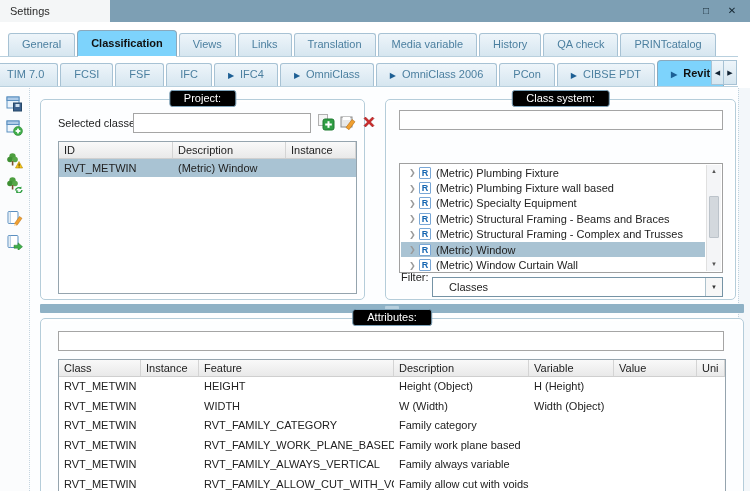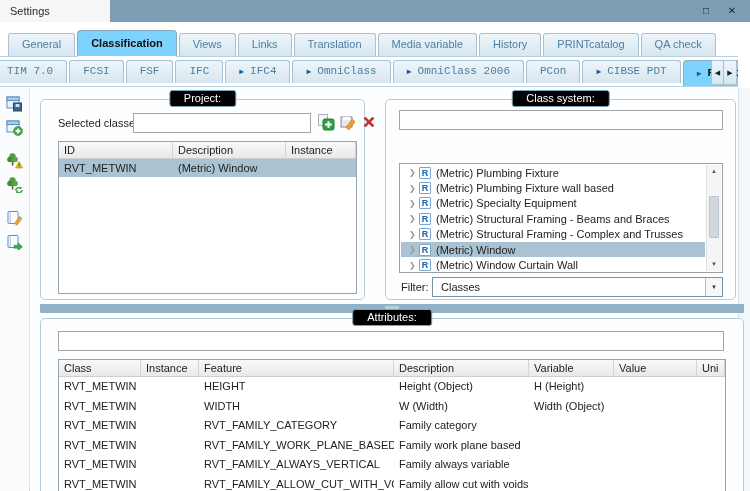--- a/index.html
+++ b/index.html
@@ -10,21 +10,21 @@
     box-shadow:0 0 0 1px #8ba4b4;
   }
   
   .titlebar { position:absolute; top:0; left:0; right:0; height:22px; background:#7d9fb4; display:flex; align-items:stretch; }
   .title-tab { width:110px; background:#f4f6f7; color:#2b2b2b; line-height:22px; padding-left:10px; font-size:11px; }
   .titlebar-fill { flex:1; }
   .win-btns { display:flex; align-items:center; gap:10px; padding-right:10px; }
   .win-btn { width:16px; height:16px; line-height:16px; text-align:center; color:#132530; font-size:10px; cursor:default; }
   
   .tabs1 { position:absolute; top:30px; left:0; width:738px; height:27px; display:flex; align-items:flex-end; gap:2px; padding-left:8px; border-bottom:1px solid #b9d0de; }
-  .tabs2 { position:absolute; top:60px; left:0; width:738px; height:27px; display:flex; gap:2px; border-bottom:1px solid #b9d0de; overflow:hidden; padding-right:30px;font-family:Liberation Mono, monospace; }
+  .tabs2 { position:absolute; top:60px; left:0; width:738px; height:27px; display:flex; align-items:flex-end; gap:2px; border-bottom:1px solid #b9d0de; overflow:hidden; padding-right:30px; }
   .tab {
     height:23px; line-height:21px; padding:0 13px; white-space:nowrap;
     background:linear-gradient(#eef5fa,#d6e6f0); border:1px solid #a7c2d4; border-bottom:none;
     border-radius:3px 3px 0 0; color:#4b7f9f; cursor:default; flex:0 0 auto;
   }
   .tab.active {
     height:27px; line-height:25px; background:#7dd3fc; color:#111; font-weight:bold;
     border-color:#8aa9bd; border-radius:4px 4px 0 0; margin-bottom:-1px; border-bottom:1px solid #fff;
   }
   .tab.clipped { margin-left:-7px; }
@@ -66,22 +66,22 @@
   .cls-current { position:absolute; left:13px; top:37px; width:324px; }
   .cls-tree { position:absolute; left:13px; top:63px; width:324px; height:110px; border:1px solid #a0a0a0; background:#fff; overflow:hidden; padding:1px 17px 1px 1px; }
   .tree-row { display:flex; align-items:center; height:15.4px; white-space:nowrap; cursor:default; }
   .tree-row.selected { background:#a9c3d3; }
   .tree-chevron { color:#9a9a9a; font-size:8px; width:10px; margin-left:8px; flex:0 0 auto; }
   .r-icon { width:12px; height:12px; border:1px solid #79a7d6; border-radius:1px; background:#fff; color:#1565b0; font-weight:bold; font-size:9px; line-height:10px; text-align:center; margin-right:5px; flex:0 0 auto; }
   .tree-scrollbar { position:absolute; right:1px; top:1px; bottom:1px; width:15px; background:#f4f5f7; border-left:1px solid #e0e0e0; }
   .sb-arrow { height:13px; line-height:12px; text-align:center; font-size:6px; color:#555; }
   .sb-down { position:absolute; bottom:0; left:0; right:0; }
   .sb-thumb { position:absolute; left:2px; right:2px; top:31px; height:42px; background:#d3d8dd; border:1px solid #bcc3ca; border-radius:1px; }
-  .filter-label { position:absolute; left:15px; top:181px; }
-  .filter-combo { position:absolute; left:46px; top:177px; width:291px; height:20px; border:1px solid #7593a5; background:#fff; line-height:18px; padding-left:8px; }
+  .filter-label { position:absolute; left:15px; top:171px; }
+  .filter-combo { position:absolute; left:46px; top:177px; width:291px; height:20px; border:1px solid #7593a5; background:#fff; line-height:18px; padding-left:16px; }
   .combo-btn { position:absolute; right:0; top:0; bottom:0; width:17px; background:#f7f7f7; border-left:1px solid #adc2cd; text-align:center; font-size:6px; line-height:18px; color:#333; cursor:default; }
   
   .attr-search { position:absolute; left:17px; top:12px; width:666px; }
   .attr-table { position:absolute; left:17px; top:40px; width:668px; height:150px; border:1px solid #95a4ae; background:#fff; }
   .attr-cols { grid-template-columns:82px 58px 195px 135px 85px 83px 1fr; }
   .attr-table .grid-row { height:19.5px; line-height:19.5px; }
 </style>
 </head>
 <body>
 
@@ -105,23 +105,23 @@
       <div class="tab">Views</div>
 
       <div class="tab">Links</div>
 
       <div class="tab">Translation</div>
 
       <div class="tab">Media variable</div>
 
       <div class="tab">History</div>
 
+      <div class="tab">QA check</div>
+
       <div class="tab">PRINTcatalog</div>
-
-      <div class="tab">QA check</div>
 
   </div>
 
   <div class="tabs2">
 
       <div class="tab clipped">
         <span>TIM 7.0</span>
       </div>
 
       <div class="tab">

